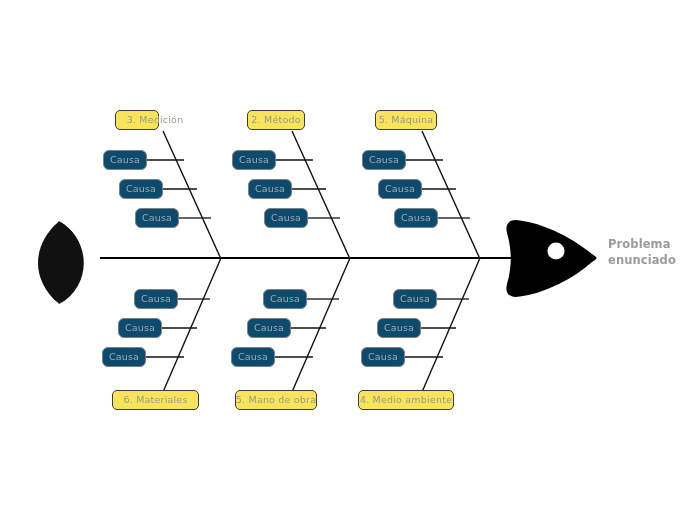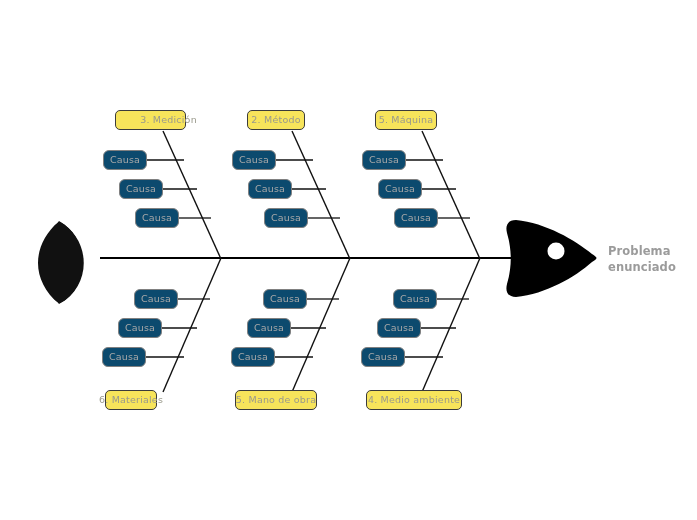--- a/index.html
+++ b/index.html
@@ -117,27 +117,27 @@
     <line x1="307" y1="299" x2="339" y2="299" stroke="#111111" stroke-width="1.3"></line>
     <line x1="291" y1="328" x2="326" y2="328" stroke="#111111" stroke-width="1.3"></line>
     <line x1="275" y1="357" x2="313" y2="357" stroke="#111111" stroke-width="1.3"></line>
 
     <line x1="437" y1="299" x2="469" y2="299" stroke="#111111" stroke-width="1.3"></line>
     <line x1="421" y1="328" x2="456" y2="328" stroke="#111111" stroke-width="1.3"></line>
     <line x1="405" y1="357" x2="443" y2="357" stroke="#111111" stroke-width="1.3"></line>
 
   </svg>
 
-  <div class="node cat-box" style="left:115px; top:110px; width:71px;padding-left:36px;">3. Medición</div>
+  <div class="node cat-box" style="left:115px; top:110px; width:44px;padding-left:36px;">3. Medición</div>
   <div class="node cat-box" style="left:247px; top:110px; width:58px;">2. Método</div>
   <div class="node cat-box" style="left:375px; top:110px; width:62px;">5. Máquina</div>
 
-  <div class="node cat-box" style="left:105px; top:390px; width:52px;">6. Materiales</div>
+  <div class="node cat-box" style="left:112px; top:390px; width:87px;">6. Materiales</div>
   <div class="node cat-box" style="left:235px; top:390px; width:82px;">5. Mano de obra</div>
-  <div class="node cat-box" style="left:358px; top:390px; width:96px;margin-left:8px;">4. Medio ambiente</div>
+  <div class="node cat-box" style="left:358px; top:390px; width:96px;">4. Medio ambiente</div>
 
   <div class="node causa-box" style="left:103px; top:150px;">Causa</div>
   <div class="node causa-box" style="left:119px; top:179px;">Causa</div>
   <div class="node causa-box" style="left:135px; top:208px;">Causa</div>
 
   <div class="node causa-box" style="left:232px; top:150px;">Causa</div>
   <div class="node causa-box" style="left:248px; top:179px;">Causa</div>
   <div class="node causa-box" style="left:264px; top:208px;">Causa</div>
 
   <div class="node causa-box" style="left:362px; top:150px;">Causa</div>
@@ -149,16 +149,16 @@
   <div class="node causa-box" style="left:102px; top:347px;">Causa</div>
 
   <div class="node causa-box" style="left:263px; top:289px;">Causa</div>
   <div class="node causa-box" style="left:247px; top:318px;">Causa</div>
   <div class="node causa-box" style="left:231px; top:347px;">Causa</div>
 
   <div class="node causa-box" style="left:393px; top:289px;">Causa</div>
   <div class="node causa-box" style="left:377px; top:318px;">Causa</div>
   <div class="node causa-box" style="left:361px; top:347px;">Causa</div>
 
-  <div class="problem-label" style="left:608px; top:243px;">Problema
+  <div class="problem-label" style="left:608px; top:236px;">Problema
 enunciado</div>
 
 </div>
 
 </body></html>

